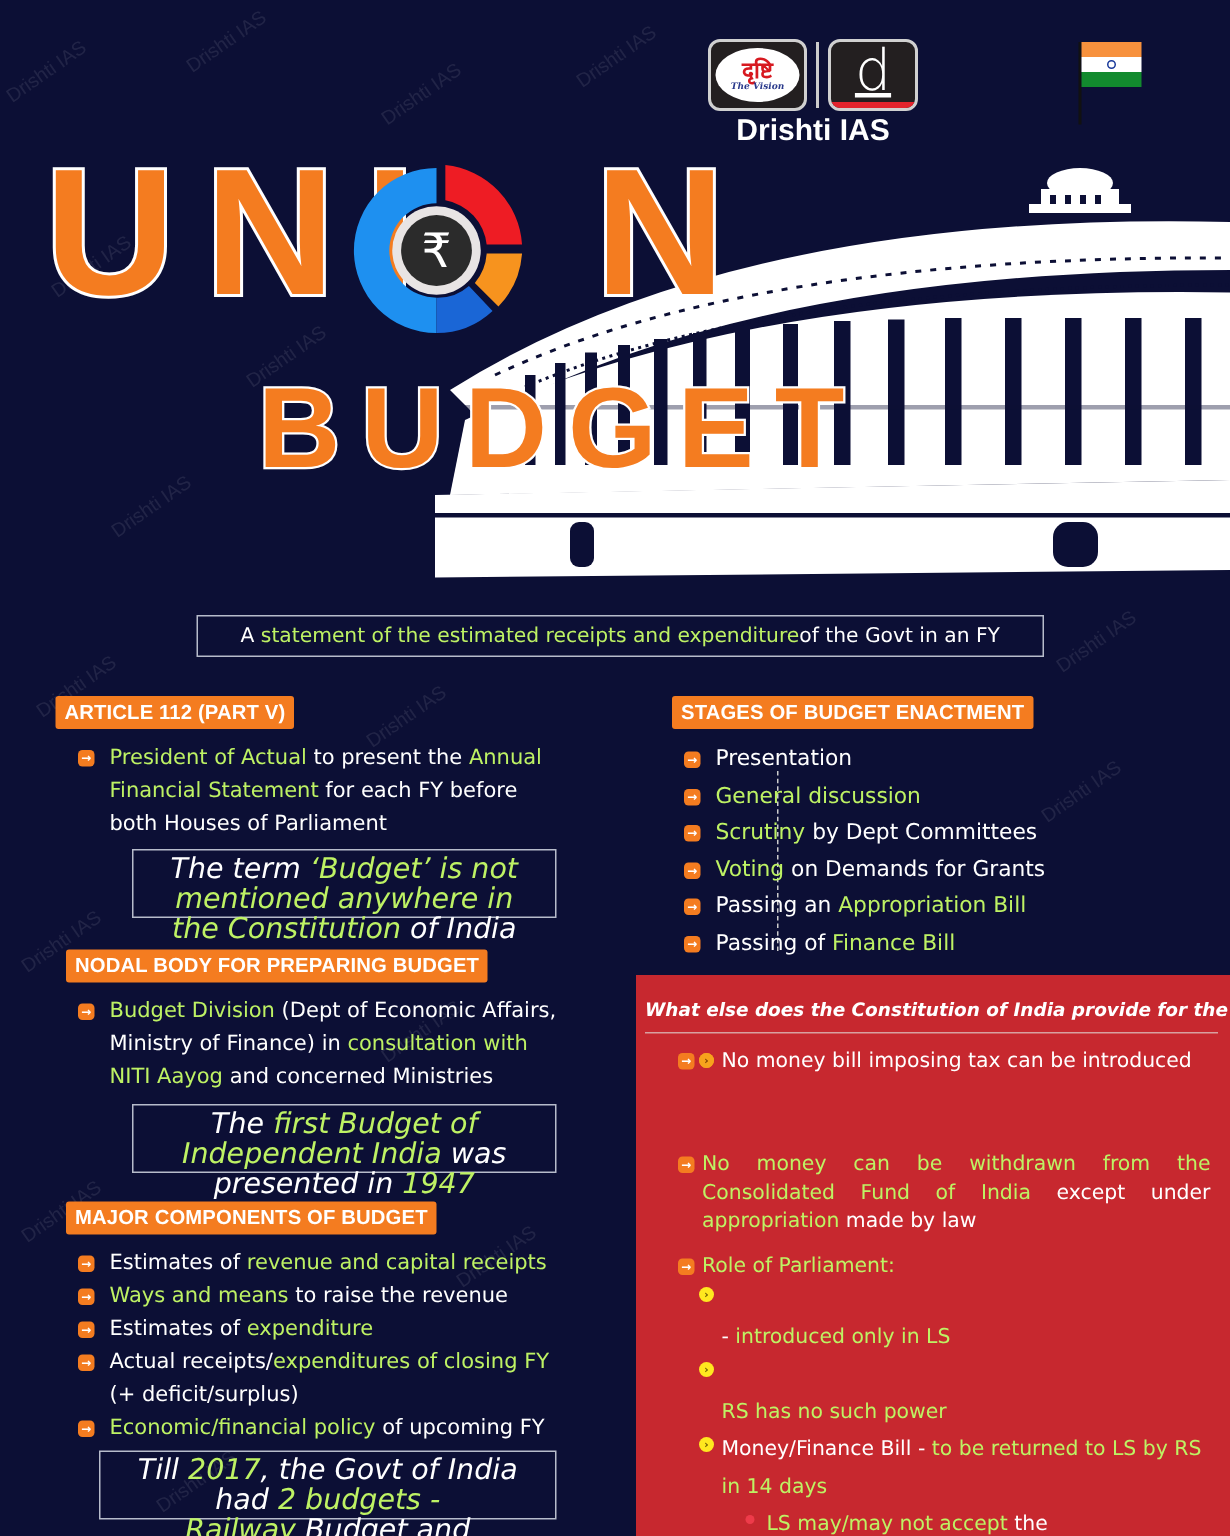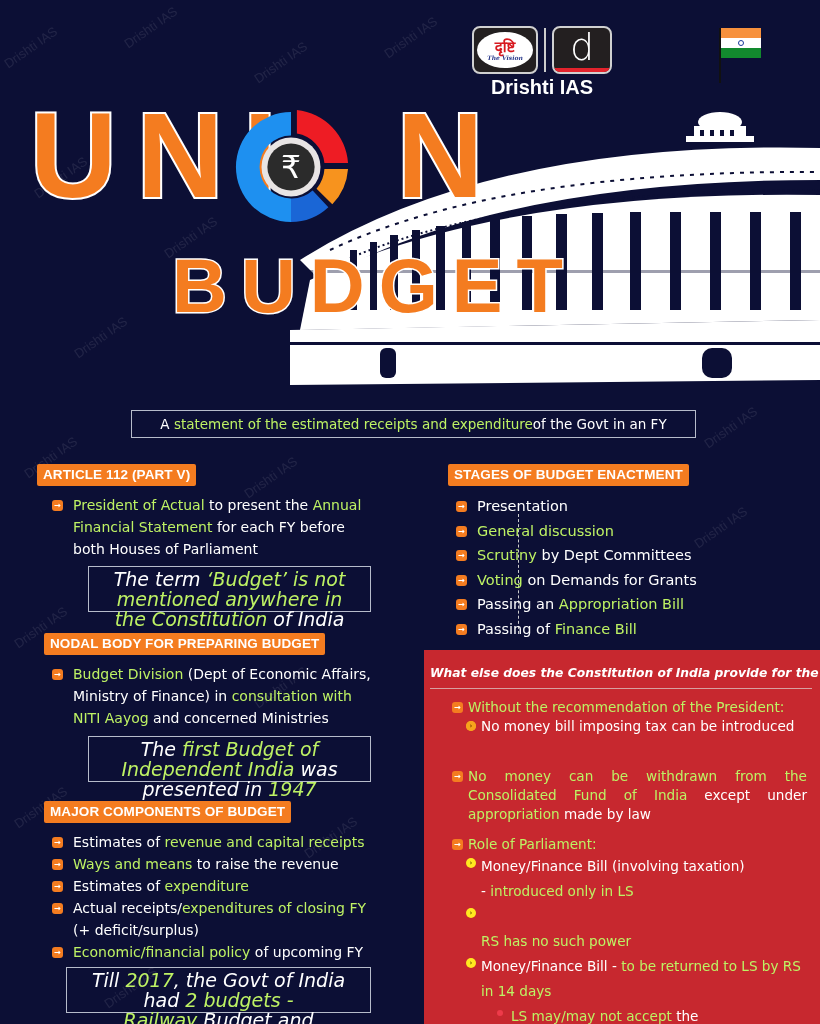--- a/index.html
+++ b/index.html
@@ -11,21 +11,21 @@
     position: relative;
   }
   .yl { color: #bef264; }
   .wm {
     position: absolute; color: rgba(255,255,255,0.09);
     font-size: 13px; transform: rotate(-35deg); white-space: nowrap;
     pointer-events: none; font-family: "Liberation Sans", sans-serif;
   }
   
   .logo-wrap { position: absolute; left: 472px; top: 26px; width: 140px; text-align: center; }
-  .logo-boxes { display: flex; align-items: center; justify-content: flex-start; gap: 6px; }
+  .logo-boxes { display: flex; align-items: center; justify-content: flex-start; gap: 6px; text-decoration: underline; }
   .logo-box {
     width: 66px; height: 48px; border-radius: 8px; background: #231f20;
     border: 2px solid #d0d0d0; display: flex; align-items: center; justify-content: center;
     position: relative; overflow: hidden;
   }
   .logo-box.d { width: 60px; }
   .logo-box.d::after { content: ""; position: absolute; left: 0; right: 0; bottom: 0; height: 4px; background: #e3232c; }
   .logo-oval {
     width: 56px; height: 36px; border-radius: 50%; background: #fff;
     display: flex; flex-direction: column; align-items: center; justify-content: center;
@@ -255,37 +255,36 @@
   <li><span class="bul">→</span><span>Passing an </span><span class="yl">Appropriation Bill</span><span></span></li>
   <li><span class="bul">→</span><span>Passing of </span><span class="yl">Finance Bill</span><span></span></li>
 </ul>
 
 <div class="red-panel">
   <div class="red-q">What else does the Constitution of India provide for the Budget?</div>
   <div class="red-rule"></div>
 
   <ul class="red-list" style="top:48px">
     <li><span class="bul">→</span>
-      <span class="yl">Without the recommendation of the President:</span>
       <ul class="sub-list">
         <li><span class="dot">›</span></li>
         <li><span class="dot">›</span><span>No money bill imposing tax can be introduced</span></li>
       </ul>
     </li>
   </ul>
 
   <ul class="red-list" style="top:117px">
     <li class="justify"><span class="bul">→</span><span class="yl">No money can be withdrawn from the Consolidated Fund of India</span><span> except under </span><span class="yl">appropriation</span><span> made by law</span></li>
   </ul>
 
   <ul class="red-list" style="top:185px">
     <li><span class="bul">→</span>
       <span class="yl">Role of Parliament:</span>
       <ul class="sub-list">
-        <li class="gap11"><span class="dot yel">›</span><span>Money/Finance Bill (involving taxation)</span><br><span>- </span><span class="yl">introduced only in LS</span></li>
+        <li class="gap11"><span class="dot yel">›</span><br><span>- </span><span class="yl">introduced only in LS</span></li>
         <li class="gap11"><span class="dot yel">›</span><br><span class="yl">RS has no such power</span></li>
         <li class="gap11"><span class="dot yel">›</span><span>Money/Finance Bill - </span><span class="yl">to be returned to LS by RS in 14 days</span>
           <div class="subsub"><span class="rdot"></span><span class="yl">LS may/may not accept</span><span> the recommendations made by RS</span></div>
         </li>
       </ul>
     </li>
   </ul>
 </div>
 
 </body></html>

